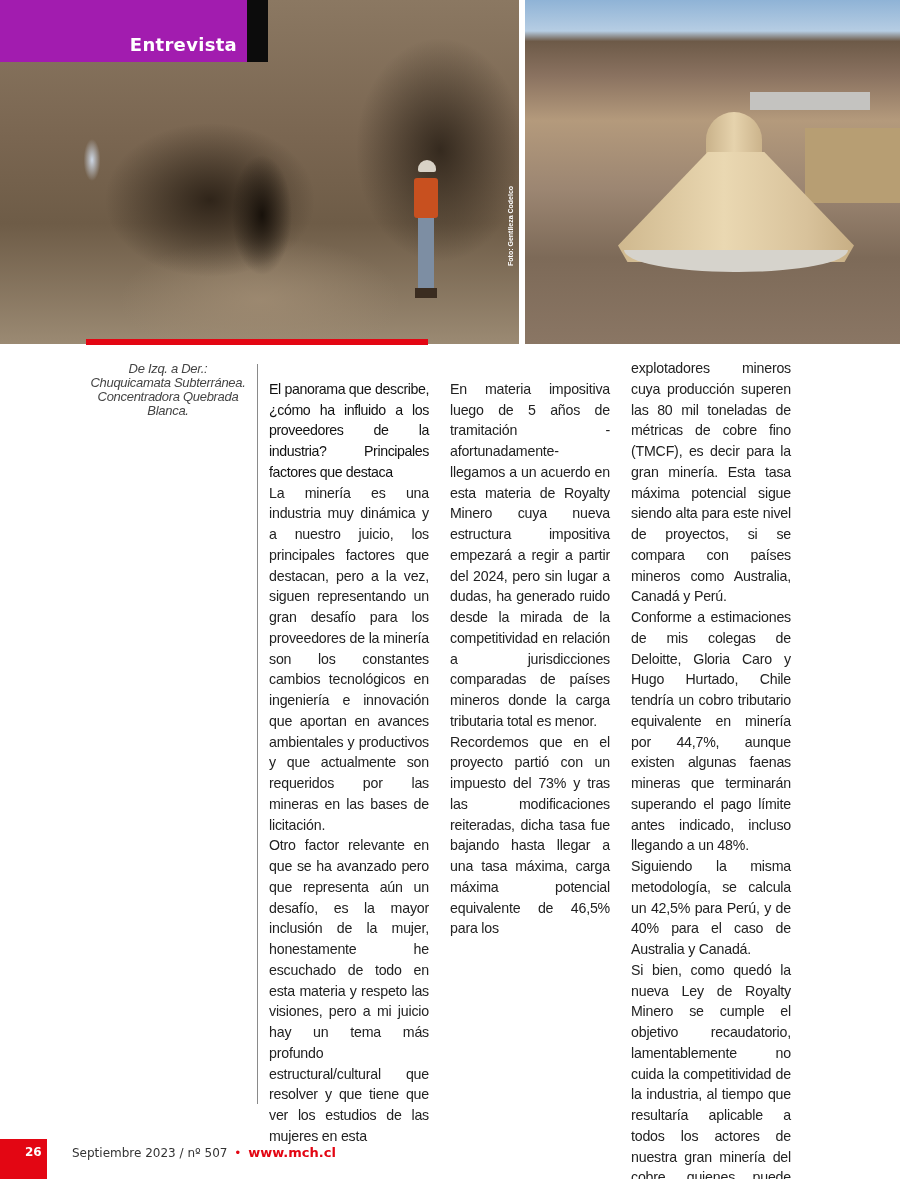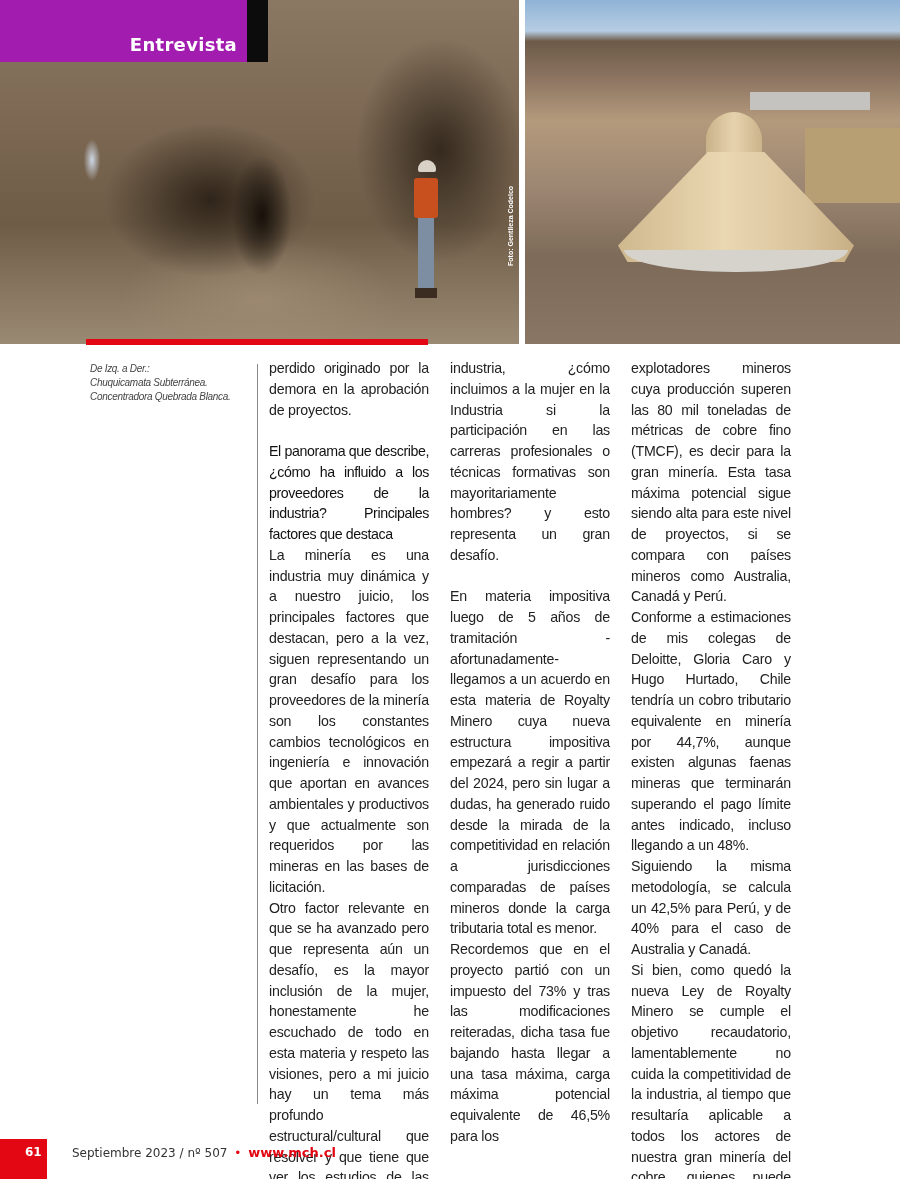--- a/index.html
+++ b/index.html
@@ -72,21 +72,21 @@
     color: #ffffff; font-size: 18px; font-weight: bold; letter-spacing: 0.3px;
     font-family: "DejaVu Sans", sans-serif;
   }
   .red-bar-bottom {
     position: absolute; left: 86px; top: 339px; width: 342px; height: 6px; background: #e30613;
   }
 
   
   .caption {
     position: absolute; left: 90px; top: 362px; width: 156px;
-    text-align: left; font-style: italic; font-size: 10px; line-height: 14px; color: #444;
+    text-align: center; font-style: italic; font-size: 13px; line-height: 14px; color: #444;
     font-family: "Liberation Sans", sans-serif; letter-spacing: -0.3px;
   }
   .divider {
     position: absolute; left: 257px; top: 364px; width: 1px; height: 740px; background: #8a8a8a;
   }
 
   
   .col {
     position: absolute; top: 358px; width: 160px;
     font-size: 14.2px; line-height: 20.75px; color: #222;
@@ -145,40 +145,38 @@
 <div class="red-bar-bottom"></div>
 
 <div class="caption">
   <div>De Izq. a Der.:</div>
   <div>Chuquicamata Subterránea.</div>
   <div>Concentradora Quebrada Blanca.</div>
 </div>
 <div class="divider"></div>
 
 <div class="col col1">
-  <p>perdido originado por la demora en la aprobación de proyectos.</p>
   <div class="gap"></div>
   <p class="q">El panorama que describe, ¿cómo ha influido a los proveedores de la industria? Principales factores que destaca</p>
   <p>La minería es una industria muy dinámica y a nuestro juicio, los principales factores que destacan, pero a la vez, siguen representando un gran desafío para los proveedores de la minería son los constantes cambios tecnológicos en ingeniería e innovación que aportan en avances ambientales y productivos y que actualmente son requeridos por las mineras en las bases de licitación.</p>
   <p>Otro factor relevante en que se ha avanzado pero que representa aún un desafío, es la mayor inclusión de la mujer, honestamente he escuchado de todo en esta materia y respeto las visiones, pero a mi juicio hay un tema más profundo estructural/cultural que resolver y que tiene que ver los estudios de las mujeres en esta</p>
 </div>
 
 <div class="col col2">
-  <p>industria, ¿cómo incluimos a la mujer en la Industria si la participación en las carreras profesionales o técnicas formativas son mayoritariamente hombres? y esto representa un gran desafío.</p>
   <div class="gap"></div>
   <p>En materia impositiva luego de 5 años de tramitación -afortunadamente- llegamos a un acuerdo en esta materia de Royalty Minero cuya nueva estructura impositiva empezará a regir a partir del 2024, pero sin lugar a dudas, ha generado ruido desde la mirada de la competitividad en relación a jurisdicciones comparadas de países mineros donde la carga tributaria total es menor.</p>
   <p>Recordemos que en el proyecto partió con un impuesto del 73% y tras las modificaciones reiteradas, dicha tasa fue bajando hasta llegar a una tasa máxima, carga máxima potencial equivalente de 46,5% para los</p>
 </div>
 
 <div class="col col3">
   <p>explotadores mineros cuya producción superen las 80 mil toneladas de métricas de cobre fino (TMCF), es decir para la gran minería. Esta tasa máxima potencial sigue siendo alta para este nivel de proyectos, si se compara con países mineros como Australia, Canadá y Perú.</p>
   <p>Conforme a estimaciones de mis colegas de Deloitte, Gloria Caro y Hugo Hurtado, Chile tendría un cobro tributario equivalente en minería por 44,7%, aunque existen algunas faenas mineras que terminarán superando el pago límite antes indicado, incluso llegando a un 48%.</p>
   <p>Siguiendo la misma metodología, se calcula un 42,5% para Perú, y de 40% para el caso de Australia y Canadá.</p>
   <p>Si bien, como quedó la nueva Ley de Royalty Minero se cumple el objetivo recaudatorio, lamentablemente no cuida la competitividad de la industria, al tiempo que resultaría aplicable a todos los actores de nuestra gran minería del cobre, quienes puede optar por otro país minero con más certeza</p>
 </div>
 
 <div class="footer-block"></div>
-<div class="page-number">61</div>
+<div class="page-number">26</div>
 <div class="footer-text">
   <span>Septiembre 2023 / nº 507</span>
   <span class="sep">•</span>
   <span class="url">www.mch.cl</span>
 </div>
 
 </body></html>

